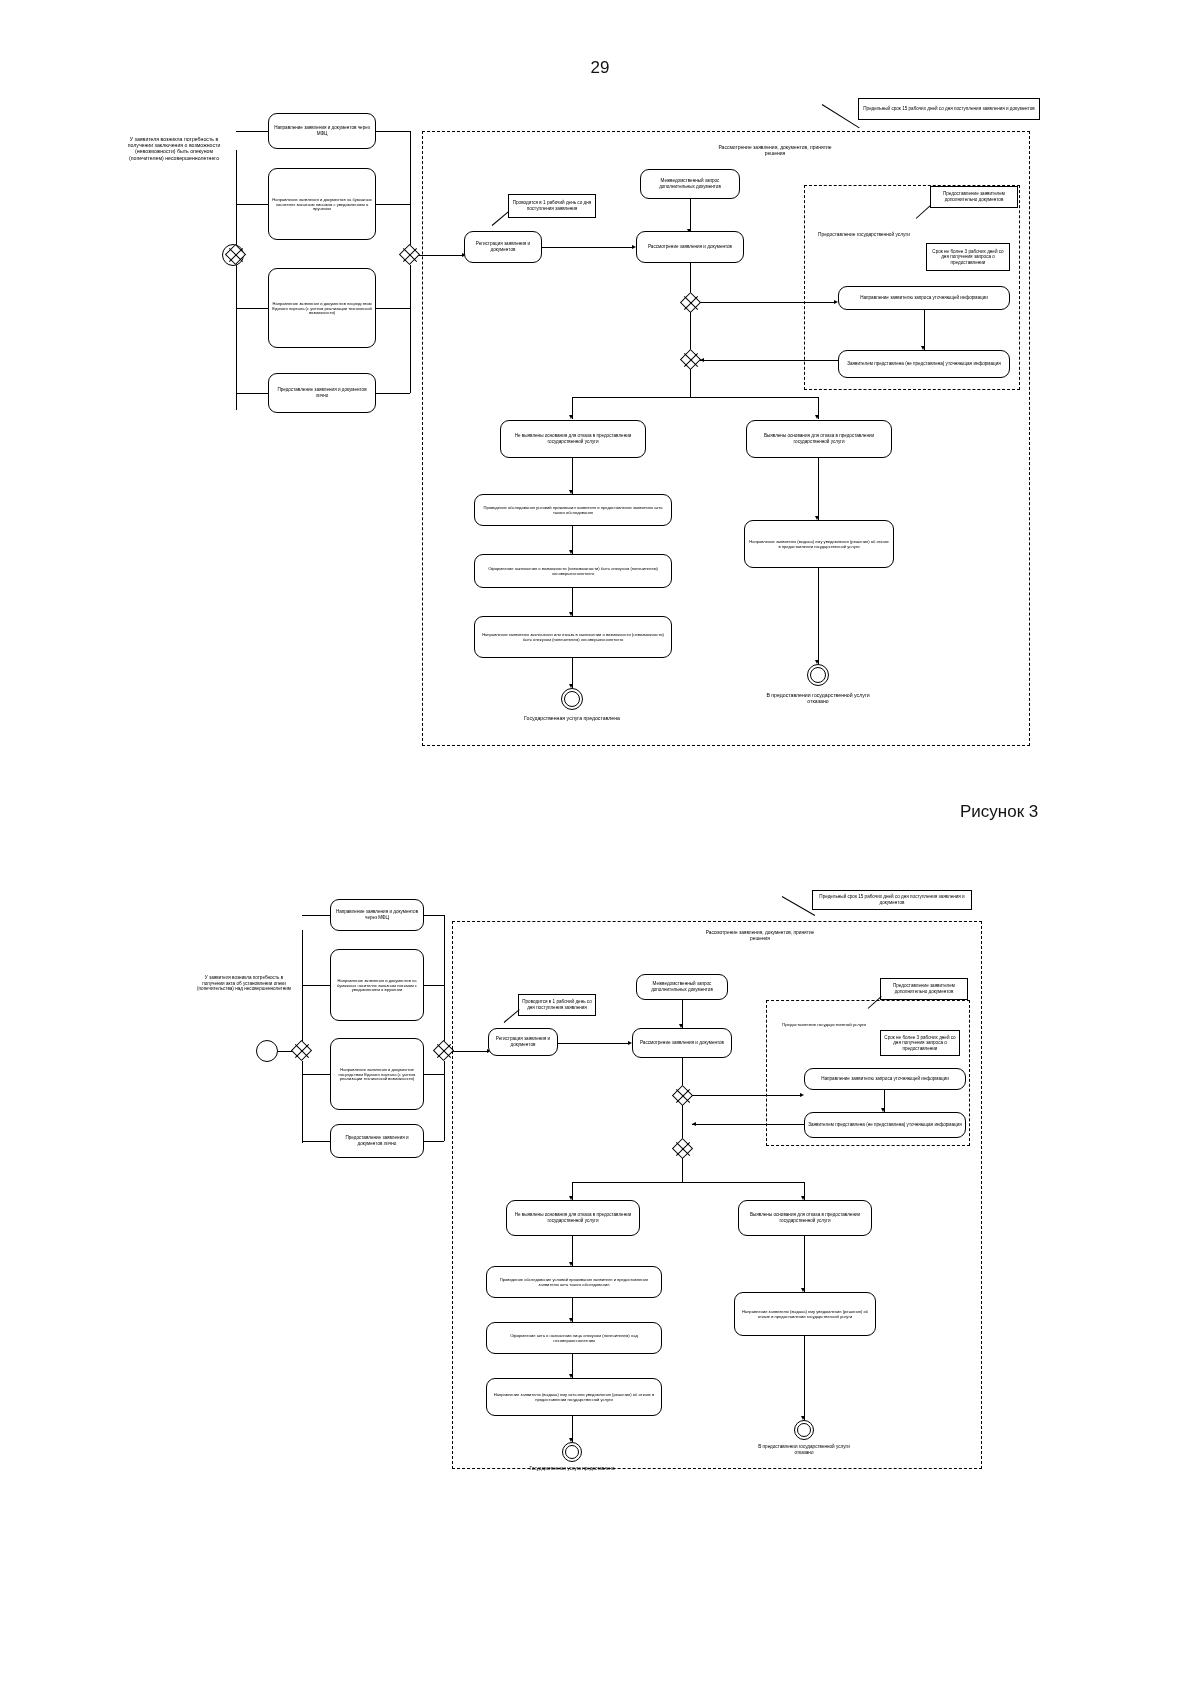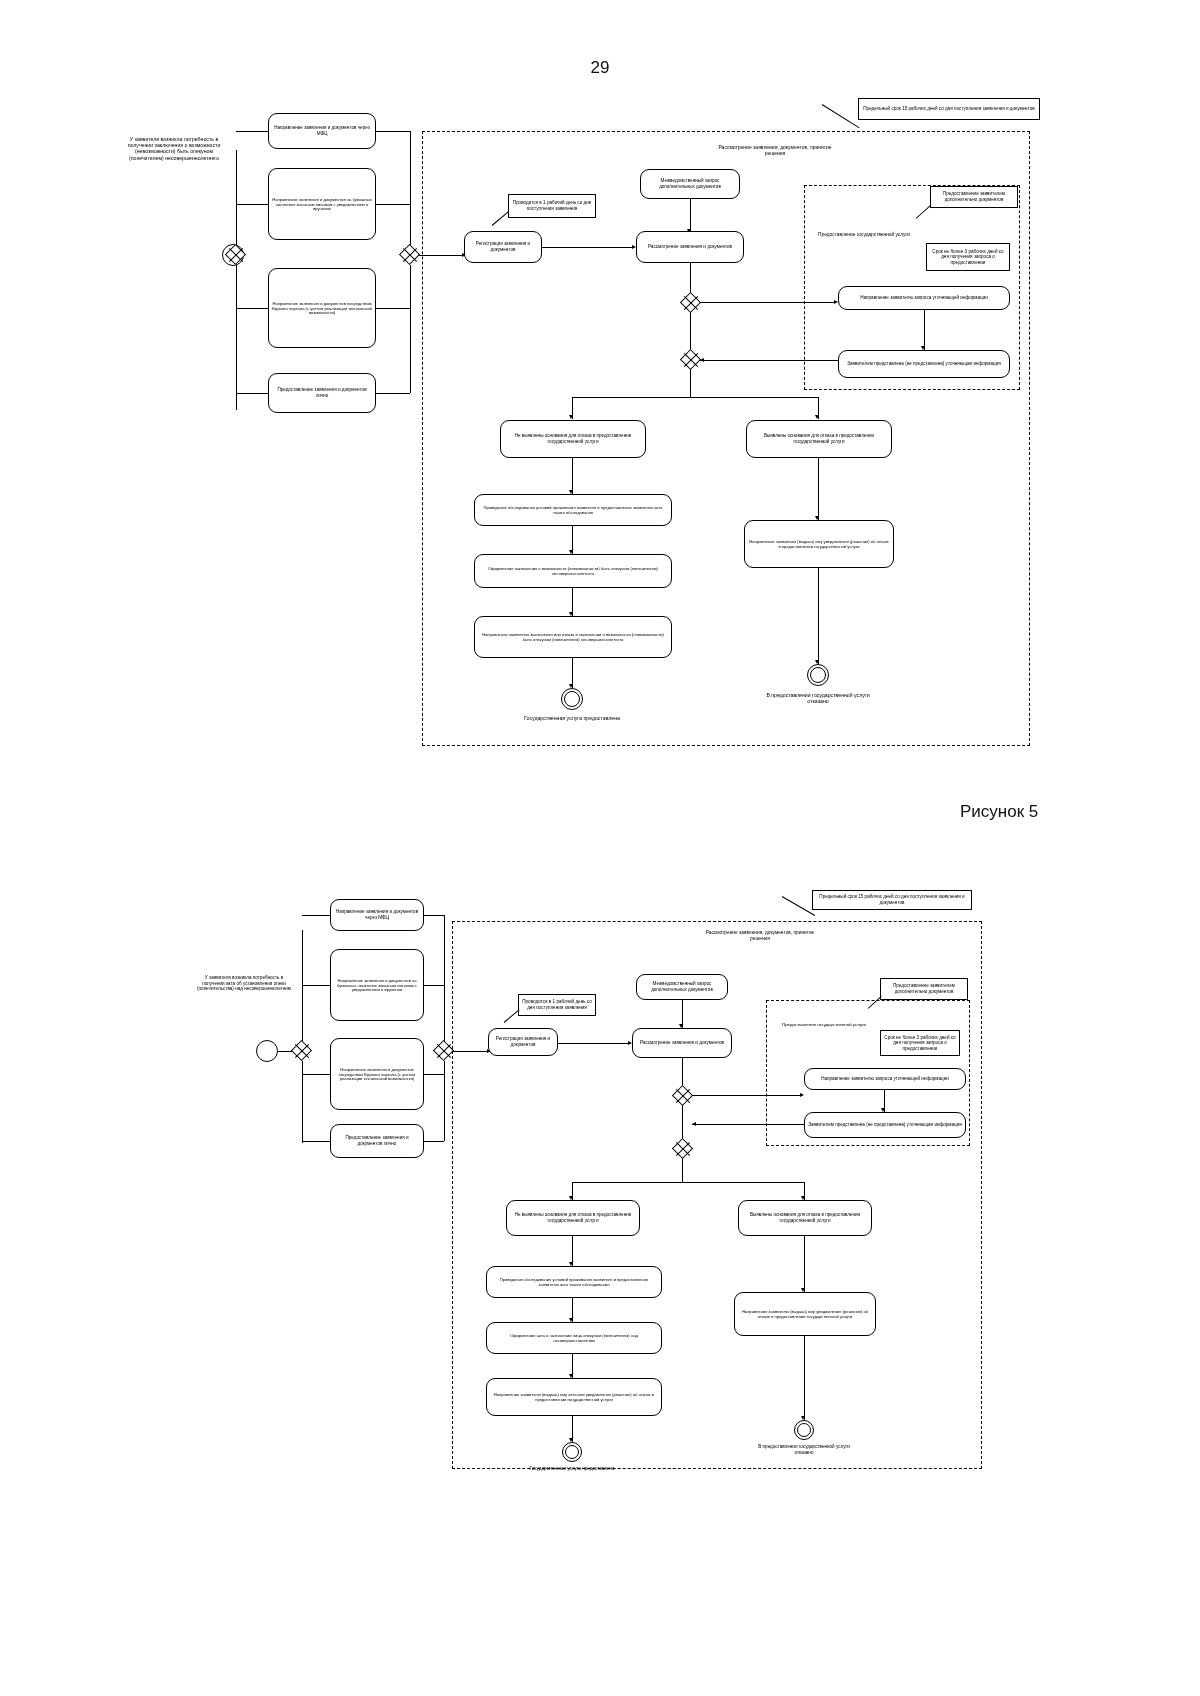--- a/index.html
+++ b/index.html
@@ -177,21 +177,21 @@
   <div class="ln lnv" style="left:818px;top:458px;height:62px;"></div>
   <div class="arr arr-d" style="left:815px;top:516px;"></div>
   <div class="node tiny" style="left:744px;top:520px;width:150px;height:48px;">Направление заявителю (выдача) ему уведомления (решения) об отказе в предоставлении государственной услуги</div>
 
   <div class="ln lnv" style="left:818px;top:568px;height:96px;"></div>
   <div class="arr arr-d" style="left:815px;top:660px;"></div>
   <div class="circ" style="left:807px;top:664px;width:22px;height:22px;"></div>
   <div class="circ-in" style="left:810px;top:667px;width:16px;height:16px;"></div>
   <div class="plain" style="left:762px;top:692px;width:112px;">В предоставлении государственной услуги отказано</div>
 
-  <div class="figure-caption" style="left:960px;top:802px;">Рисунок 5</div>
+  <div class="figure-caption" style="left:960px;top:802px;">Рисунок 3</div>
 
   <div class="circ" style="left:256px;top:1040px;width:22px;height:22px;"></div>
   <div class="plain" style="left:196px;top:975px;width:96px;font-size:4.6px;">У заявителя возникла потребность в получении акта об установлении опеки (попечительства) над несовершеннолетним</div>
 
   <div class="gwbox" style="left:294px;top:1043px;width:15px;height:15px;"></div>
   <div class="gw" style="left:292px;top:1041px;width:19px;height:19px;">
       <i></i>
       <i></i>
     </div>
 

